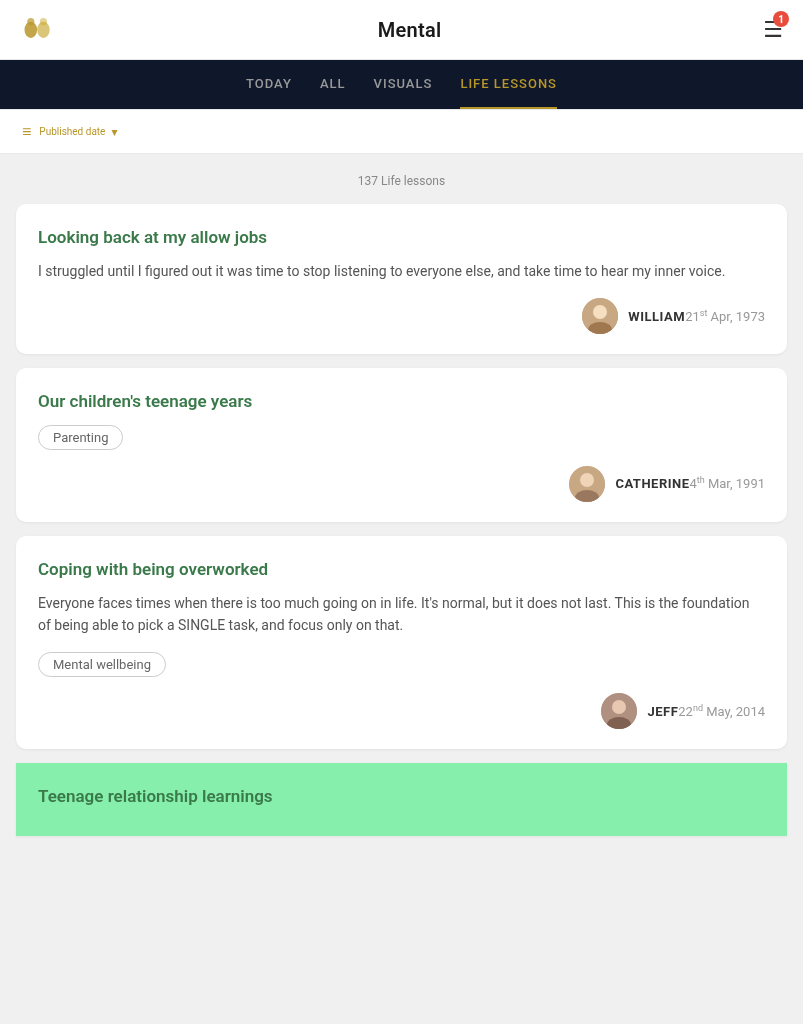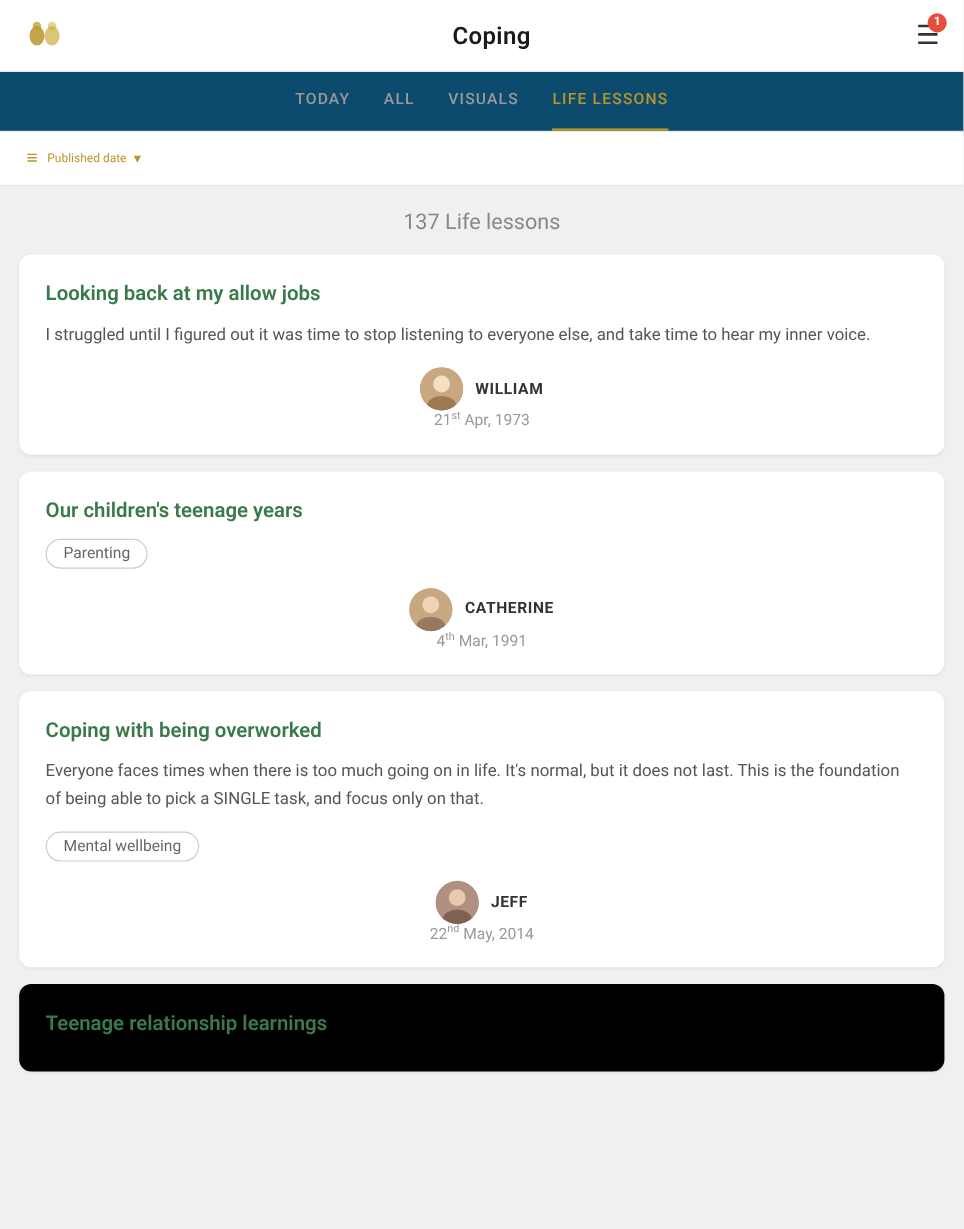--- a/index.html
+++ b/index.html
@@ -51,21 +51,21 @@
       width: 16px;
       height: 16px;
       border-radius: 50%;
       display: flex;
       align-items: center;
       justify-content: center;
     }
 
     
     .nav-tabs {
-      background: #0c4a6e;
+      background: #0f172a;
       display: flex;
       justify-content: center;
       gap: 28px;
       padding: 0 20px;
       border-bottom: 1px solid #e8e8e8;
     }
     .nav-tab {
       padding: 16px 0;
       font-size: 13px;
       font-weight: 500;
@@ -106,21 +106,21 @@
     }
 
     
     .content {
       background: #f0f0f0;
       padding: 20px 16px;
     }
     .stories-count {
       text-align: center;
       color: #888;
-      font-size: 18px;
+      font-size: 12px;
       margin-bottom: 16px;
     }
 
     
     .story-card {
       background: #fff;
       border-radius: 10px;
       padding: 22px 22px 20px;
       margin-bottom: 14px;
       box-shadow: 0 1px 3px rgba(0,0,0,0.06);
@@ -144,21 +144,20 @@
       border-radius: 20px;
       padding: 4px 14px;
       font-size: 13px;
       color: #666;
       margin-bottom: 16px;
     }
     .story-footer {
       display: flex;
       align-items: center;
       justify-content: flex-end;
-      flex-direction: column;
     }
     .story-author {
       display: flex;
       align-items: center;
       gap: 10px;
     }
     .avatar {
       width: 36px;
       height: 36px;
       border-radius: 50%;
@@ -192,42 +191,41 @@
     .story-date {
       font-size: 13px;
       color: #999;
     }
     .story-date sup {
       font-size: 9px;
     }
 
     
     .story-card-partial {
-      background: #000000;
-      border-radius: 10px;
+      background: #86efac;
+      border-radius: 0;
       padding: 22px 22px 16px;
       margin-bottom: 14px;
       box-shadow: 0 1px 3px rgba(0,0,0,0.06);
-      text-decoration: underline;
     }
   </style>
 </head>
 <body>
 
 <header class="header">
   <div>
     
     <svg class="logo" viewBox="0 0 40 40" xmlns="http://www.w3.org/2000/svg">
       <ellipse cx="12" cy="22" rx="7" ry="9" fill="#b8972a" opacity="0.85"></ellipse>
       <ellipse cx="12" cy="13" rx="4" ry="4" fill="#b8972a" opacity="0.7"></ellipse>
       <ellipse cx="26" cy="22" rx="7" ry="9" fill="#c8a830" opacity="0.65"></ellipse>
       <ellipse cx="26" cy="13" rx="4" ry="4" fill="#c8a830" opacity="0.5"></ellipse>
     </svg>
   </div>
-  <h1 class="header-title">Coping</h1>
+  <h1 class="header-title">Mental</h1>
   <div class="header-right">
     <span class="menu-icon">☰</span>
     <span class="notification-badge">1</span>
   </div>
 </header>
 
 <nav class="nav-tabs">
   <a class="nav-tab">TODAY</a>
   <a class="nav-tab">ALL</a>
   <a class="nav-tab">VISUALS</a>

